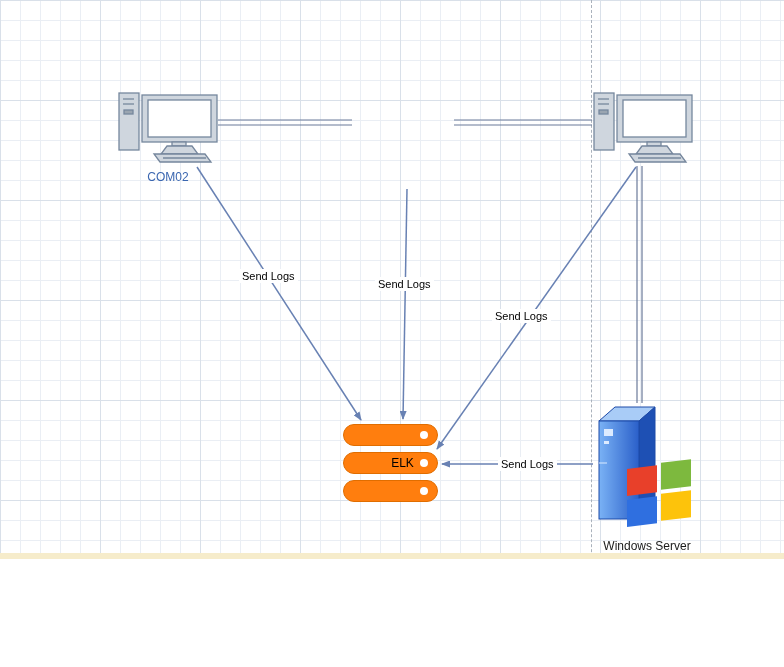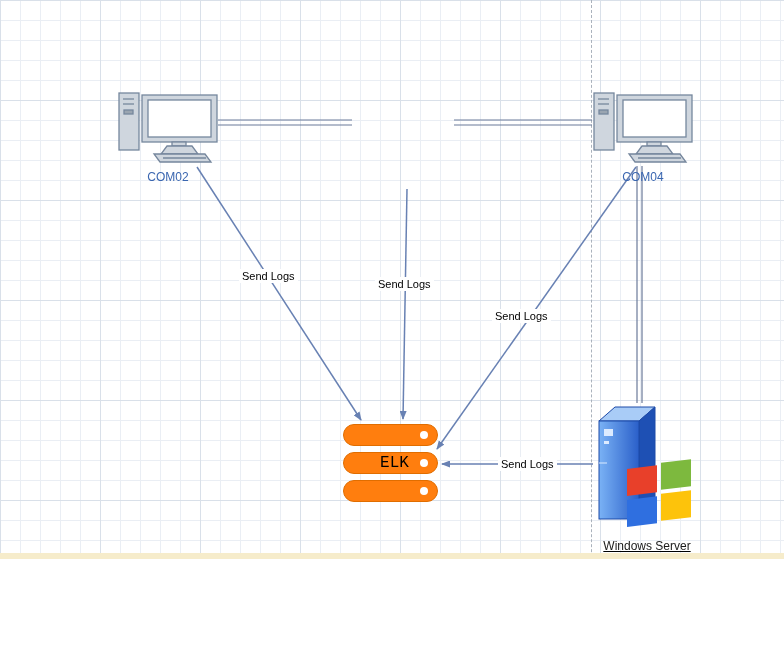--- a/index.html
+++ b/index.html
@@ -22,22 +22,22 @@
   .node{position:absolute;z-index:3;}
   .node svg{display:block;}
   .node-label{margin-top:6px;font-size:12px;text-align:center;width:160px;margin-left:-30px;color:#1a1a1a;}
   .node-label.blue{color:#3A66B0;}
   .edge-label{position:absolute;z-index:4;font-size:11px;line-height:14px;color:#000;
     background:#fff;padding:0 3px;white-space:nowrap;}
   .elk-bar{position:absolute;left:0;width:95px;height:22px;border-radius:11px;
     background:#ff7e0e;border:1px solid #e06d00;box-sizing:border-box;}
   .led{position:absolute;right:9px;top:50%;transform:translateY(-50%);
     width:8px;height:8px;border-radius:50%;background:#ffffff;}
-  .elk-label{position:absolute;left:4px;top:28px;width:95px;height:22px;line-height:22px;
-    text-align:center;font-size:16px;color:#000;z-index:4;font-family:Liberation Mono, monospace;}
+  .elk-label{position:absolute;left:12px;top:28px;width:95px;height:22px;line-height:22px;
+    text-align:center;font-size:12px;color:#000;z-index:4;}
 </style>
 </head>
 <body>
 
 <div class="canvas">
 
   <svg class="edges-layer" width="784" height="667" viewBox="0 0 784 667">
     <defs>
       <marker id="arr" markerWidth="9" markerHeight="7" refX="8" refY="3.5" orient="auto" markerUnits="userSpaceOnUse">
         <path d="M0,0 L9,3.5 L0,7 Z" fill="#6881B3"></path>
@@ -101,38 +101,37 @@
         <line x1="5" y1="12" x2="16" y2="12"></line>
         <rect x="6" y="18" width="9" height="4" fill="#9aa5b1"></rect>
         <rect x="24" y="3" width="75" height="47"></rect>
         <rect x="30" y="8" width="63" height="37" fill="#ffffff"></rect>
         <rect x="54" y="50" width="14" height="4"></rect>
         <polygon points="43,62 80,62 74,54 49,54"></polygon>
         <polygon points="36,62 87,62 93,70 42,70"></polygon>
         <line x1="45" y1="66" x2="88" y2="66"></line>
       </g>
     </svg>
-    <div class="node-label blue">COM04</div>
   </div>
 
 
   <div class="node" style="left:343px;top:424px;width:95px;height:78px;">
     <div class="elk-bar" style="top:0;">
       <span class="led"></span>
     </div>
     <div class="elk-bar" style="top:28px;">
       <span class="led"></span>
     </div>
     <div class="elk-bar" style="top:56px;">
       <span class="led"></span>
     </div>
     <div class="elk-label">ELK</div>
   </div>
 
-  <div class="node" style="left:597px;top:401px;width:100px;text-decoration:underline;">
+  <div class="node" style="left:597px;top:401px;width:100px;">
     <svg width="100" height="132" viewBox="0 0 100 132">
       <defs>
         <linearGradient id="wsF" x1="0" y1="0" x2="1" y2="0">
           <stop offset="0" stop-color="#7ab2f5"></stop>
           <stop offset="1" stop-color="#2a5fc9"></stop>
         </linearGradient>
       </defs>
       <g stroke="#1d4aa8" stroke-width="1">
         <polygon points="2,20 18,6 58,6 42,20" fill="#a9ccf7"></polygon>
         <polygon points="42,20 58,6 58,96 42,118" fill="#1e50b4"></polygon>

